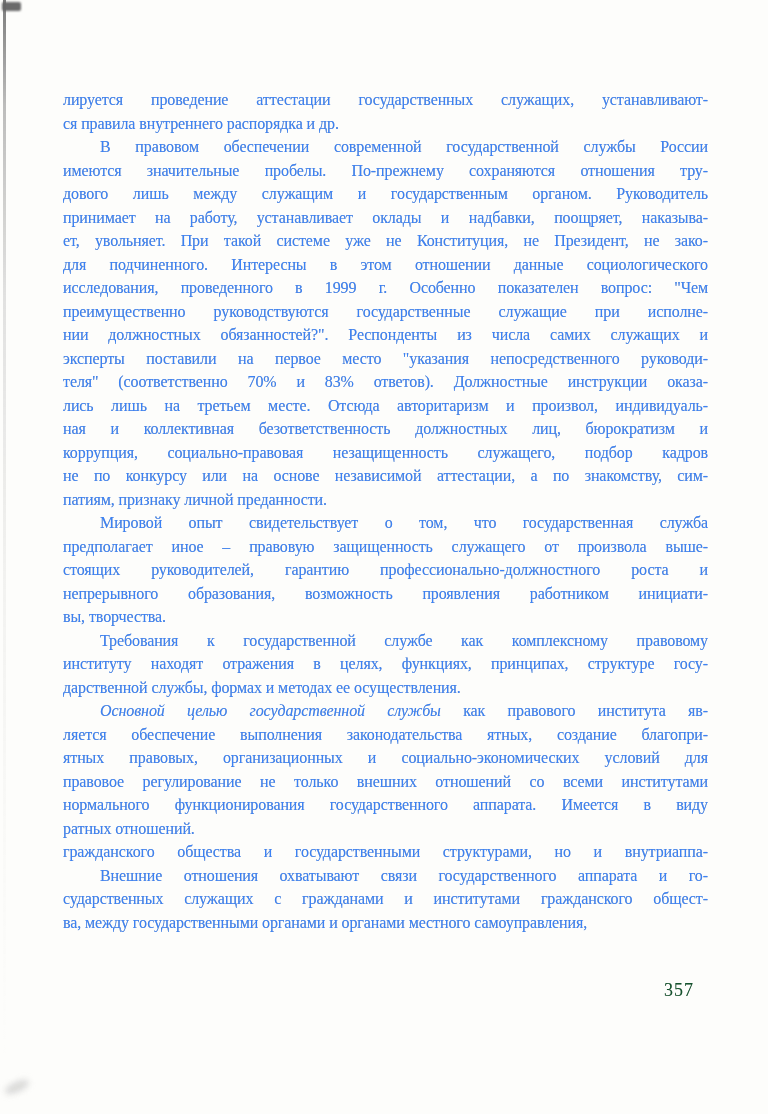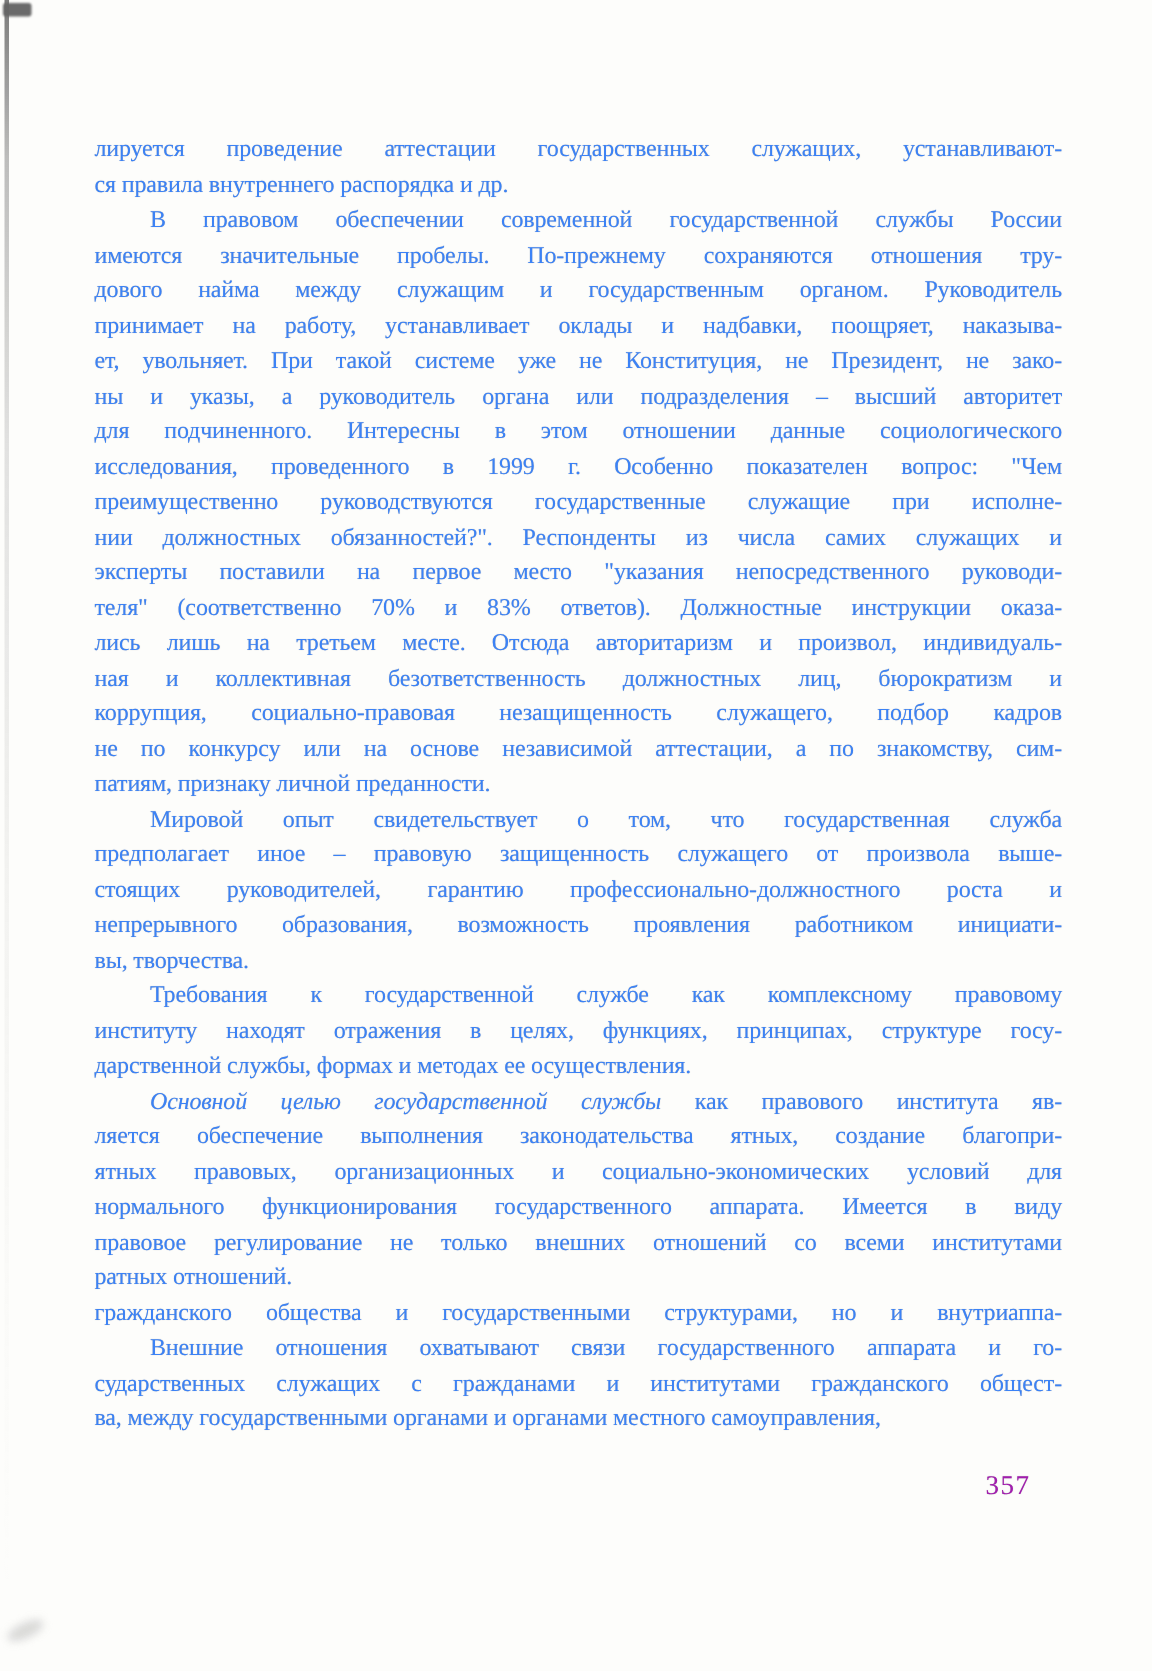--- a/index.html
+++ b/index.html
@@ -79,47 +79,46 @@
   }
   .line.indent {
     text-indent: 37px;
   }
   .em {
     font-style: italic;
     margin-top: 23px;
   }
   .page-number {
     position: absolute;
-    left: 648px;
+    left: 664px;
     top: 980px;
     width: 48px;
-    text-align: center;
+    text-align: left;
     font-size: 18px;
-    color: #a21caf;
+    color: #14532d;
     letter-spacing: 1px;
     text-shadow: 0 0 0.6px rgba(110,110,108,0.5);
   }
 </style>
 </head>
 <body>
 
 <div class="scan-page">
   <div class="corner-mark"></div>
   <div class="edge-line"></div>
   <div class="smudge"></div>
 
   <div class="text-block">
       <div class="line just"><span>лируется проведение аттестации государственных служащих, устанавливают-</span></div>
       <div class="line"><span>ся правила внутреннего распорядка и др.</span></div>
       <div class="line just indent"><span>В правовом обеспечении современной государственной службы России</span></div>
       <div class="line just"><span>имеются значительные пробелы. По-прежнему сохраняются отношения тру-</span></div>
-      <div class="line just"><span>дового найма между служащим и государственным органом. Руководитель</span></div>
+      <div class="line just"><span>дового лишь между служащим и государственным органом. Руководитель</span></div>
       <div class="line just"><span>принимает на работу, устанавливает оклады и надбавки, поощряет, наказыва-</span></div>
       <div class="line just"><span>ет, увольняет. При такой системе уже не Конституция, не Президент, не зако-</span></div>
-      <div class="line just"><span>ны и указы, а руководитель органа или подразделения – высший авторитет</span></div>
       <div class="line just"><span>для подчиненного. Интересны в этом отношении данные социологического</span></div>
       <div class="line just"><span>исследования, проведенного в 1999 г. Особенно показателен вопрос: "Чем</span></div>
       <div class="line just"><span>преимущественно руководствуются государственные служащие при исполне-</span></div>
       <div class="line just"><span>нии должностных обязанностей?". Респонденты из числа самих служащих и</span></div>
       <div class="line just"><span>эксперты поставили на первое место "указания непосредственного руководи-</span></div>
       <div class="line just"><span>теля" (соответственно 70% и 83% ответов). Должностные инструкции оказа-</span></div>
       <div class="line just"><span>лись лишь на третьем месте. Отсюда авторитаризм и произвол, индивидуаль-</span></div>
       <div class="line just"><span>ная и коллективная безответственность должностных лиц, бюрократизм и</span></div>
       <div class="line just"><span>коррупция, социально-правовая незащищенность служащего, подбор кадров</span></div>
       <div class="line just"><span>не по конкурсу или на основе независимой аттестации, а по знакомству, сим-</span></div>
@@ -128,22 +127,22 @@
       <div class="line just"><span>предполагает иное – правовую защищенность служащего от произвола выше-</span></div>
       <div class="line just"><span>стоящих руководителей, гарантию профессионально-должностного роста и</span></div>
       <div class="line just"><span>непрерывного образования, возможность проявления работником инициати-</span></div>
       <div class="line"><span>вы, творчества.</span></div>
       <div class="line just indent"><span>Требования к государственной службе как комплексному правовому</span></div>
       <div class="line just"><span>институту находят отражения в целях, функциях, принципах, структуре госу-</span></div>
       <div class="line"><span>дарственной службы, формах и методах ее осуществления.</span></div>
       <div class="line just indent"><span class="em">Основной целью государственной службы</span><span> как правового института яв-</span></div>
       <div class="line just"><span>ляется обеспечение выполнения законодательства ятных, создание благопри-</span></div>
       <div class="line just"><span>ятных правовых, организационных и социально-экономических условий для</span></div>
+      <div class="line just"><span>правовое регулирование не только внешних отношений со всеми институтами</span></div>
       <div class="line just"><span>нормального функционирования государственного аппарата. Имеется в виду</span></div>
-      <div class="line just"><span>правовое регулирование не только внешних отношений со всеми институтами</span></div>
       <div class="line"><span>ратных отношений.</span></div>
       <div class="line just"><span>гражданского общества и государственными структурами, но и внутриаппа-</span></div>
       <div class="line just indent"><span>Внешние отношения охватывают связи государственного аппарата и го-</span></div>
       <div class="line just"><span>сударственных служащих с гражданами и институтами гражданского общест-</span></div>
       <div class="line"><span>ва, между государственными органами и органами местного самоуправления,</span></div>
     </div>
 
   <div class="page-number">357</div>
 </div>
 

